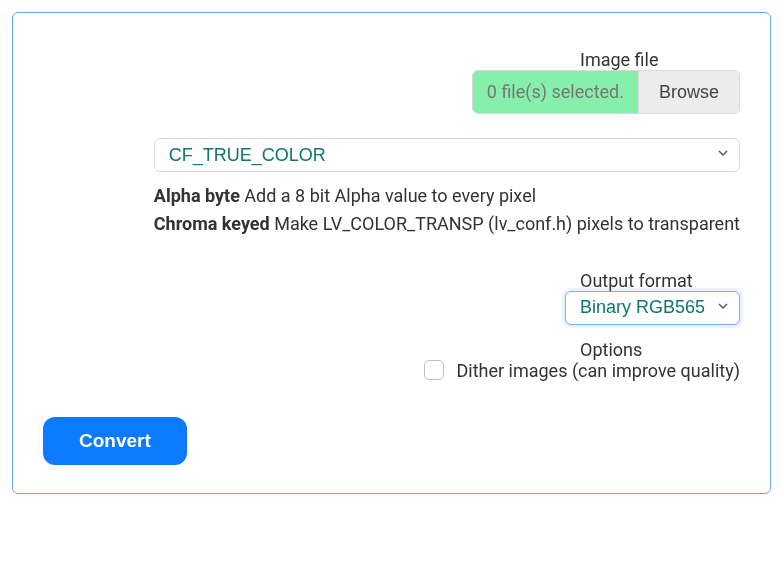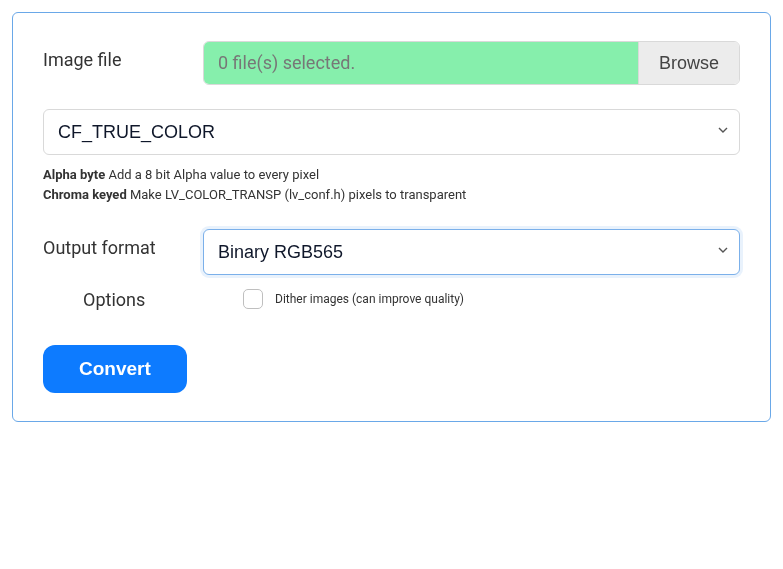--- a/index.html
+++ b/index.html
@@ -9,22 +9,23 @@
   padding: 12px;
 }
 .panel {
   border: 1px solid #6aa8e8;
   border-radius: 6px;
   padding: 28px 30px 28px 30px;
   width: 759px;
 }
 .row {
   display: flex;
-  align-items: flex-start;
+  align-items: flex-end;
   margin-bottom: 24px;
+  flex-direction: column;
 }
 .row.tight { margin-bottom: 14px; }
 .label-col {
   width: 160px;
   flex-shrink: 0;
   font-size: 18px;
   color: #333;
   padding-top: 8px;
 }
 .field-col {
@@ -48,54 +49,54 @@
   background: #ececec;
   border: none;
   border-left: 1px solid #d9d9d9;
   padding: 8px 20px;
   font-size: 18px;
   color: #444;
   cursor: pointer;
 }
 .select {
   width: 100%;
-  height: 46px;
+  height: 34px;
   border: 1px solid #d9d9d9;
   border-radius: 6px;
   background: #fff;
   padding: 0 34px 0 14px;
   font-size: 18px;
-  color: #0f172a;
+  color: #0f766e;
   appearance: none;
   position: relative;
 }
 .select-wrap { position: relative; }
 .select-focus .select { border-color: #7bb0ea; box-shadow: 0 0 0 3px rgba(107,168,232,0.15); }
 .chevron {
   position: absolute;
   right: 12px;
   top: 50%;
   transform: translateY(-50%);
   pointer-events: none;
   width: 10px;
   height: 10px;
 }
 .chevron svg { display: block; }
 .helptext {
   margin-top: 10px;
-  font-size: 13px;
+  font-size: 18px;
   color: #333;
   line-height: 1.55;
 }
 .helptext .b { font-weight: 700; }
 .check-row {
   display: flex;
   align-items: center;
   margin-bottom: 6px;
-  font-size: 12px;
+  font-size: 18px;
 }
 .checkbox {
   width: 20px;
   height: 20px;
   border: 1.5px solid #bfbfbf;
   border-radius: 5px;
   margin-right: 12px;
   background: #fff;
   flex-shrink: 0;
 }

